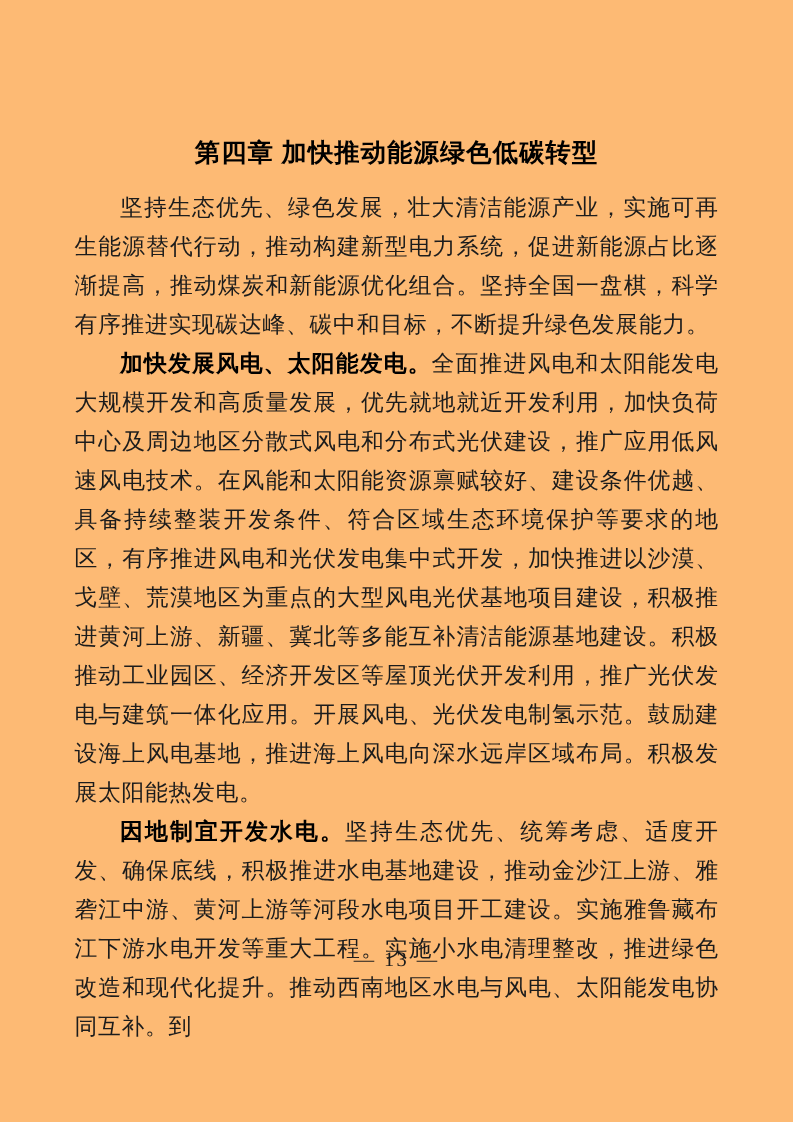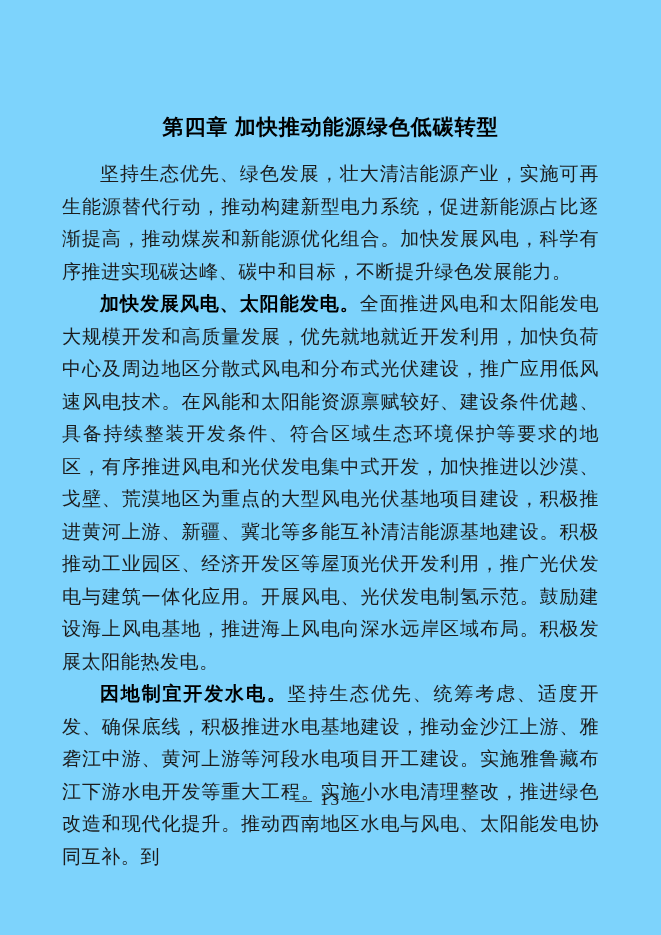--- a/index.html
+++ b/index.html
@@ -1,21 +1,21 @@
 <!DOCTYPE html>
 <html><head>
 <meta charset="utf-8">
 <style>
   * { margin: 0; padding: 0; box-sizing: border-box; }
   html, body { background: #ffffff; }
   .page {
     position: relative;
     width: 661px;
     height: 935px;
-    background: #7dd3fc;
+    background: #fdba74;
     font-family: "Liberation Serif", "DejaVu Serif", serif;
     color: #1c1c1c;
     overflow: hidden;
   }
   .content {
     padding: 112px 62px 0 62px;
   }
   .chapter-title {
     text-align: center;
     font-size: 21px;
@@ -63,21 +63,21 @@
   }
 </style>
 </head>
 <body>
 
 <div class="page">
   <div class="content">
 
     <h1 class="chapter-title">第四章 加快推动能源绿色低碳转型</h1>
 
-    <p class="para">坚持生态优先、绿色发展，壮大清洁能源产业，实施可再生能源替代行动，推动构建新型电力系统，促进新能源占比逐渐提高，推动煤炭和新能源优化组合。加快发展风电，科学有序推进实现碳达峰、碳中和目标，不断提升绿色发展能力。</p>
+    <p class="para">坚持生态优先、绿色发展，壮大清洁能源产业，实施可再生能源替代行动，推动构建新型电力系统，促进新能源占比逐渐提高，推动煤炭和新能源优化组合。坚持全国一盘棋，科学有序推进实现碳达峰、碳中和目标，不断提升绿色发展能力。</p>
 
 
     <p class="para"><span class="lead-bold">加快发展风电、太阳能发电。</span><span>全面推进风电和太阳能发电大规模开发和高质量发展，优先就地就近开发利用，加快负荷中心及周边地区分散式风电和分布式光伏建设，推广应用低风速风电技术。在风能和太阳能资源禀赋较好、建设条件优越、具备持续整装开发条件、符合区域生态环境保护等要求的地区，有序推进风电和光伏发电集中式开发，加快推进以沙漠、戈壁、荒漠地区为重点的大型风电光伏基地项目建设，积极推进黄河上游、新疆、冀北等多能互补清洁能源基地建设。积极推动工业园区、经济开发区等屋顶光伏开发利用，推广光伏发电与建筑一体化应用。开展风电、光伏发电制氢示范。鼓励建设海上风电基地，推进海上风电向深水远岸区域布局。积极发展太阳能热发电。</span></p>
 
     <p class="para"><span class="lead-bold">因地制宜开发水电。</span><span>坚持生态优先、统筹考虑、适度开发、确保底线，积极推进水电基地建设，推动金沙江上游、雅砻江中游、黄河上游等河段水电项目开工建设。实施雅鲁藏布江下游水电开发等重大工程。实施小水电清理整改，推进绿色改造和现代化提升。推动西南地区水电与风电、太阳能发电协同互补。到</span></p>
 
   </div>
 
   <div class="footer">— 13 —</div>
 </div>

